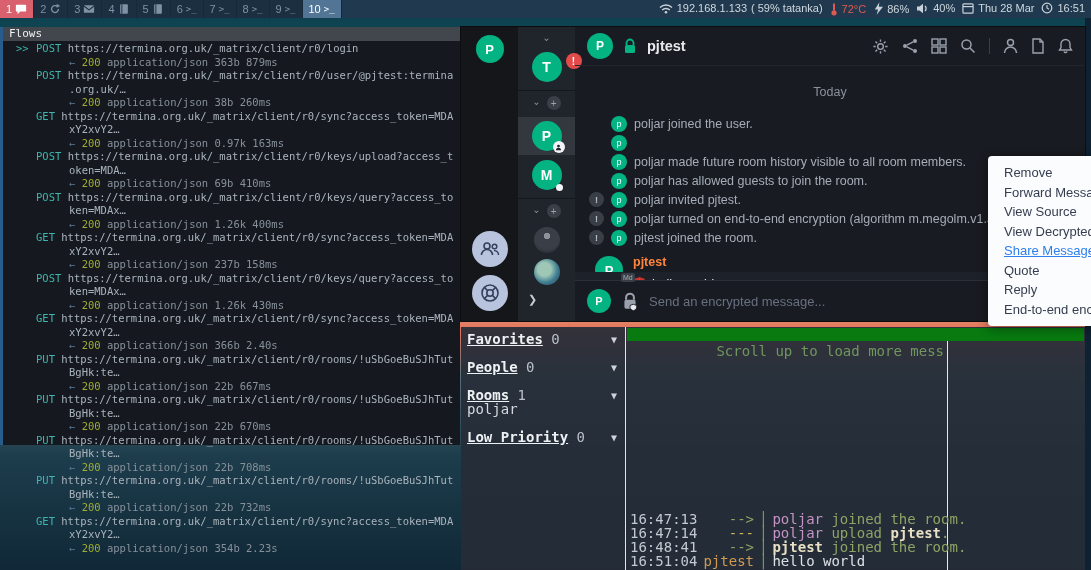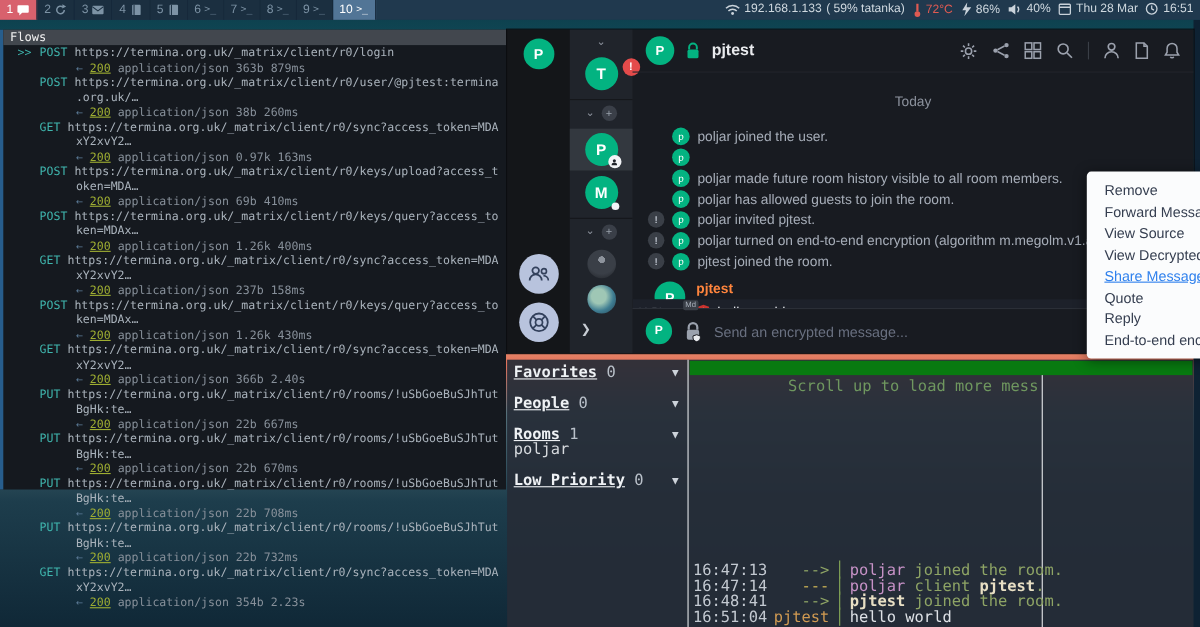--- a/index.html
+++ b/index.html
@@ -29,21 +29,21 @@
         font-family:"DejaVu Sans Mono",monospace;font-size:10.5px;line-height:13.5px;color:#aab3bc;}
   .mitm-h{height:14px;background:#42474e;color:#f0f0f0;padding:0 6px;font-size:11px;line-height:14px;}
   .flows{padding-top:1px;}
   .fl .l1{padding-left:13px;white-space:pre;}
   .sel{display:inline-block;width:20px;color:#3fb5ad;}
   .mth{color:#3fb5ad;}
   .url{color:#aab3bc;}
   .l2{padding-left:66px;white-space:pre;}
   .l3{padding-left:66px;white-space:pre;}
   .arr{color:#5b7a96;}
-  .code{color:#9fae32;text-decoration:underline;}
+  .code{color:#9fae32;}
   .meta{color:#87909a;}
   
   .element{position:absolute;left:461px;top:27px;width:624px;height:294px;background:#181b21;z-index:2;display:flex;outline:1px solid #0b0d10;}
   .tagpanel{width:57px;background:#141619;display:flex;flex-direction:column;align-items:center;flex:none;}
   .av{border-radius:50%;background:#03b381;color:#fff;display:flex;align-items:center;justify-content:center;font-weight:bold;}
   .user-av{width:28px;height:28px;font-size:13px;margin-top:8px;}
   .tag-bottom{margin-top:auto;display:flex;flex-direction:column;gap:8px;margin-bottom:10px;}
   .roundbtn{width:36px;height:36px;border-radius:50%;background:#b8c3dd;display:flex;align-items:center;justify-content:center;color:#33415c;}
   .roomlist{width:57px;background:#20242b;display:flex;flex-direction:column;align-items:center;flex:none;position:relative;}
   .chev{color:#8b919c;font-size:10px;height:14px;margin-top:5px;}
@@ -515,21 +515,21 @@
 
   <div class="tmain">
     <div class="gtitle"></div>
     <div class="nickdiv"></div>
     <div class="scrolln">Scroll up to load more mess</div>
     <div class="tmsgs">
       <div class="tline">
         <span class="tt">16:47:13</span><span class="pf p-g">--&gt;</span><span class="tsep"></span><span class="c-m">poljar</span><span class="c-g"> joined the room.</span>
       </div>
       <div class="tline">
-        <span class="tt">16:47:14</span><span class="pf p-y">---</span><span class="tsep"></span><span class="c-m">poljar</span><span class="c-g"> client </span><span class="c-b">pjtest</span><span class="c-g">.</span>
+        <span class="tt">16:47:14</span><span class="pf p-y">---</span><span class="tsep"></span><span class="c-m">poljar</span><span class="c-g"> upload </span><span class="c-b">pjtest</span><span class="c-g">.</span>
       </div>
       <div class="tline">
         <span class="tt">16:48:41</span><span class="pf p-g">--&gt;</span><span class="tsep"></span><span class="c-b">pjtest</span><span class="c-g"> joined the room.</span>
       </div>
       <div class="tline">
         <span class="tt">16:51:04</span><span class="pf p-o">pjtest</span><span class="tsep"></span><span class="c-w">hello world</span>
       </div>
     </div>
   </div>
 </div>

